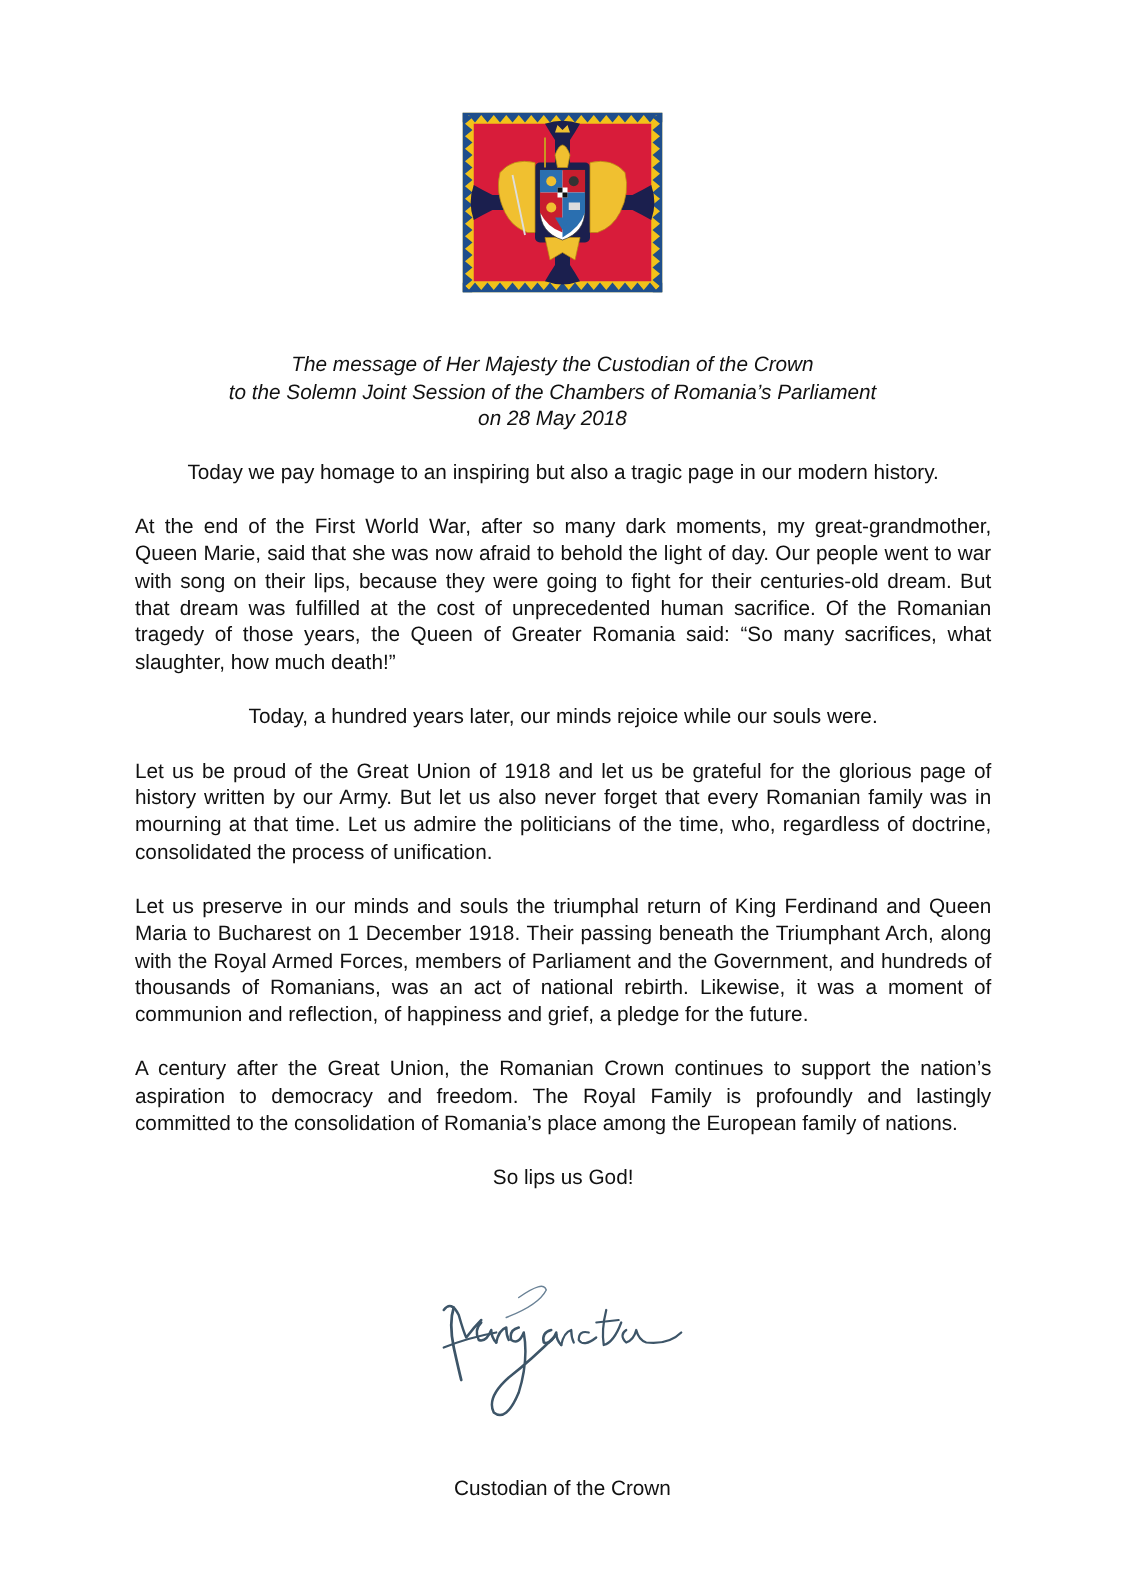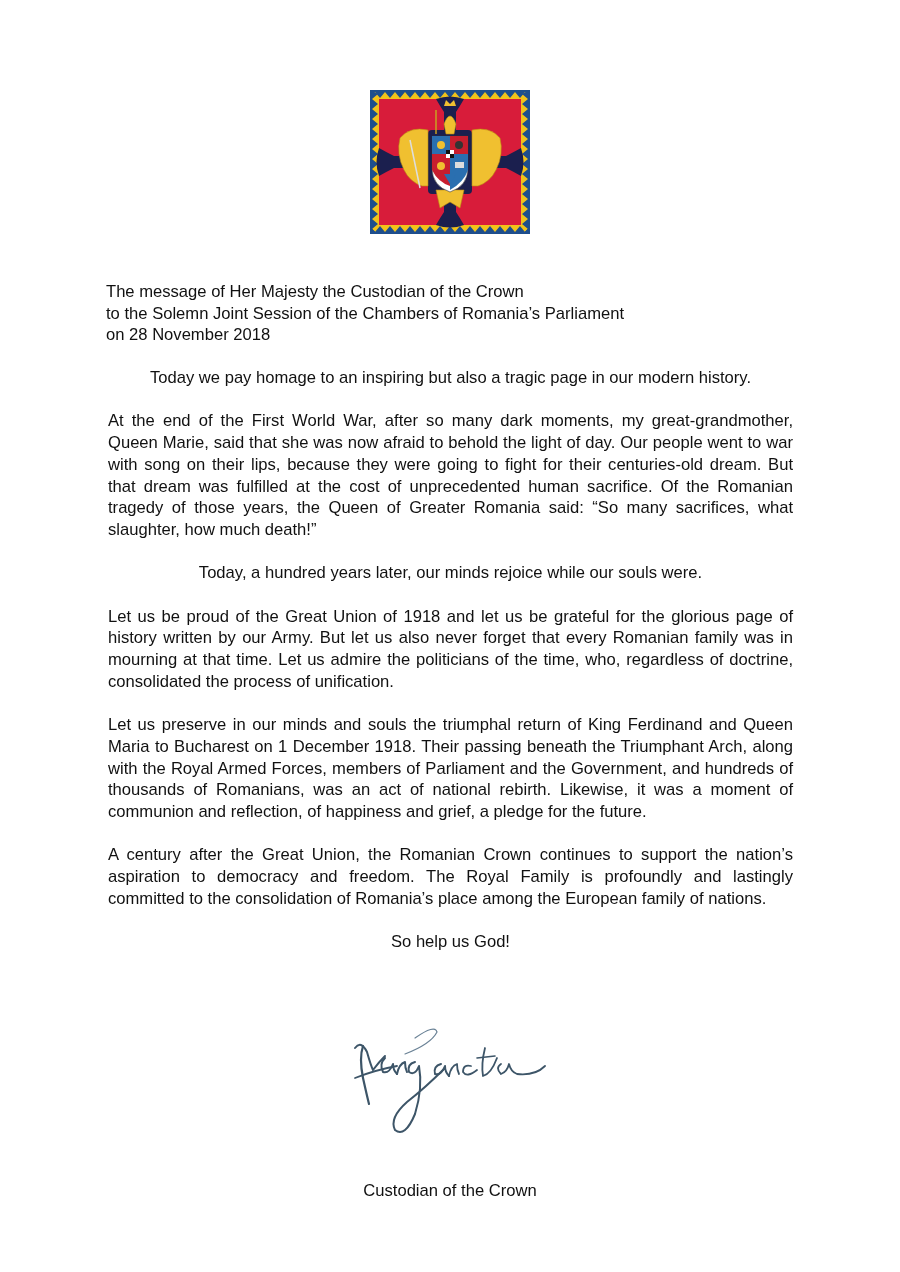--- a/index.html
+++ b/index.html
@@ -1,20 +1,20 @@
 <!DOCTYPE html>
 <html><head>
 <meta charset="utf-8">
 <style>
   html, body { margin:0; padding:0; background:#ffffff; }
   body { width:900px; height:1272px; position:relative; overflow:hidden;
          font-family:"Liberation Sans", sans-serif; color:#111111; }
   .flag { position:absolute; left:370px; top:90px; width:160px; height:144px; }
-  .title { position:absolute; left:106px; top:281px; width:700px; 
-           font-size:16.6px; line-height:21.5px; }
+  .title { position:absolute; left:92px; top:281px; width:700px; text-align:center;
+           font-size:16.6px; line-height:21.5px;font-style:italic; }
   .body-text { position:absolute; left:108px; top:367px; width:685px;
                font-size:16.6px; line-height:21.7px; }
   .body-text p { margin:0 0 21.7px 0; text-align:justify; }
   .body-text p.left { text-align:center; }
   .sig { position:absolute; left:345px; top:1018px; width:210px; height:130px; }
   .caption { position:absolute; left:300px; top:1180px; width:300px; text-align:center;
              font-size:16.6px; line-height:22px; }
 </style>
 </head>
 <body>
@@ -66,31 +66,31 @@
     <circle cx="89" cy="55" r="4" fill="#333333"></circle>
     <circle cx="71" cy="76" r="4" fill="#f0c030"></circle>
     <rect x="85" y="72" width="9" height="6" fill="#dddddd"></rect>
     <path d="M74,84 L80,94 L86,84 Z" fill="#2a6fb0"></path>
   </g>
 </svg>
 
 <div class="title">
   <div>The message of Her Majesty the Custodian of the Crown</div>
   <div>to the Solemn Joint Session of the Chambers of Romania’s Parliament</div>
-  <div>on 28 November 2018</div>
+  <div>on 28 May 2018</div>
 </div>
 
 <div class="body-text">
   <p class="left">Today we pay homage to an inspiring but also a tragic page in our modern history.</p>
   <p>At the end of the First World War, after so many dark moments, my great-grandmother, Queen Marie, said that she was now afraid to behold the light of day. Our people went to war with song on their lips, because they were going to fight for their centuries-old dream. But that dream was fulfilled at the cost of unprecedented human sacrifice. Of the Romanian tragedy of those years, the Queen of Greater Romania said: “So many sacrifices, what slaughter, how much death!”</p>
   <p class="left">Today, a hundred years later, our minds rejoice while our souls were.</p>
   <p>Let us be proud of the Great Union of 1918 and let us be grateful for the glorious page of history written by our Army. But let us also never forget that every Romanian family was in mourning at that time. Let us admire the politicians of the time, who, regardless of doctrine, consolidated the process of unification.</p>
   <p>Let us preserve in our minds and souls the triumphal return of King Ferdinand and Queen Maria to Bucharest on 1 December 1918. Their passing beneath the Triumphant Arch, along with the Royal Armed Forces, members of Parliament and the Government, and hundreds of thousands of Romanians, was an act of national rebirth. Likewise, it was a moment of communion and reflection, of happiness and grief, a pledge for the future.</p>
   <p>A century after the Great Union, the Romanian Crown continues to support the nation’s aspiration to democracy and freedom. The Royal Family is profoundly and lastingly committed to the consolidation of Romania’s place among the European family of nations.</p>
-  <p class="left">So help us God!</p>
+  <p class="left">So lips us God!</p>
 </div>
 
 <svg class="sig" viewBox="0 0 210 130" fill="none" stroke="#3d5568" stroke-linecap="round" stroke-linejoin="round">
   <path d="M18,28 Q14,40 18,60 Q22,78 24,86" stroke-width="2.2"></path>
   <path d="M10,30 Q16,22 22,34 Q26,48 28,52 Q34,44 40,38" stroke-width="2"></path>
   <path d="M10,60 Q30,52 52,48" stroke-width="1.8"></path>
   <path d="M40,40 Q34,46 38,54 Q44,56 48,46 Q48,52 52,56" stroke-width="2"></path>
   <path d="M52,56 Q54,46 60,44 Q60,50 62,54" stroke-width="2"></path>
   <path d="M70,44 Q62,46 64,54 Q70,58 74,48 Q78,70 70,96 Q60,120 50,112 Q44,100 62,84 Q80,70 100,50" stroke-width="2"></path>
   <path d="M96,46 Q88,48 90,56 Q96,58 100,48 Q100,54 104,58" stroke-width="2"></path>

